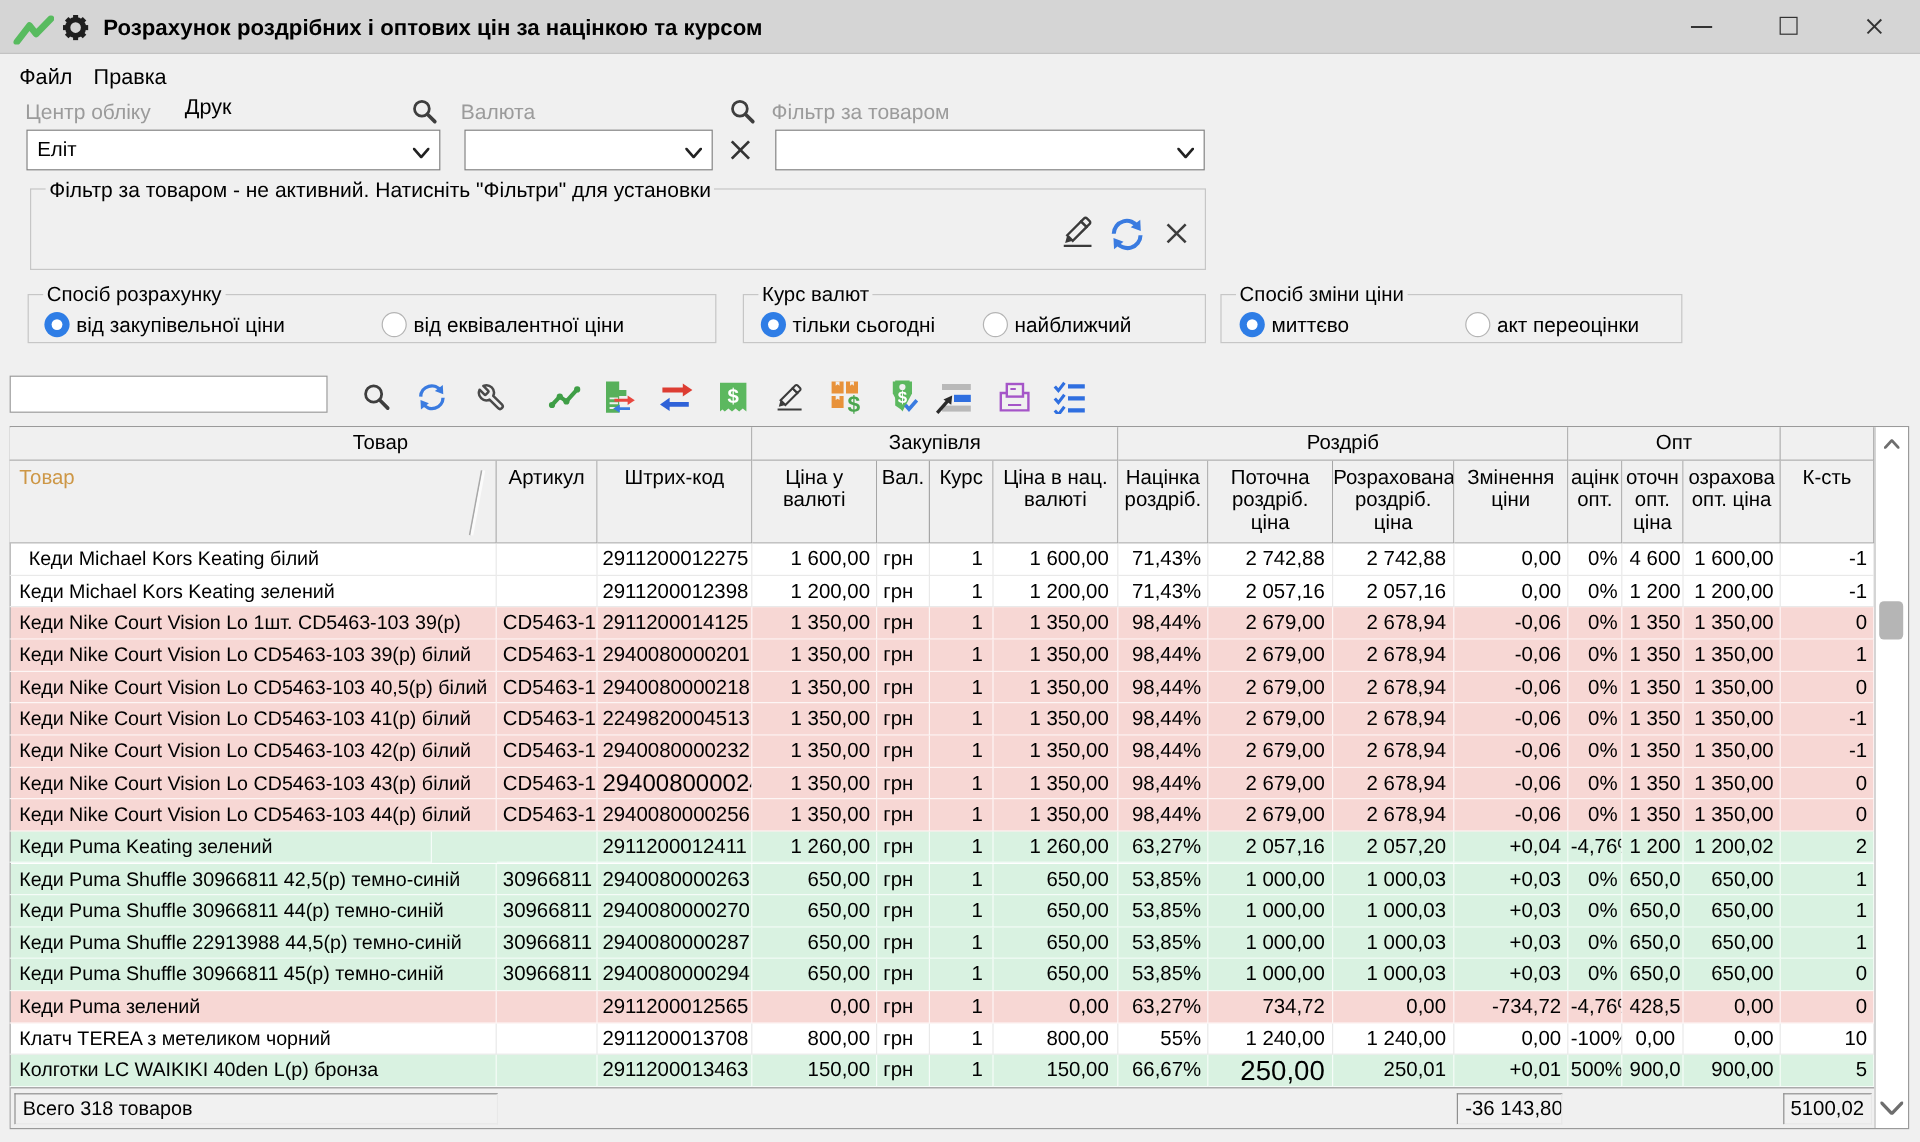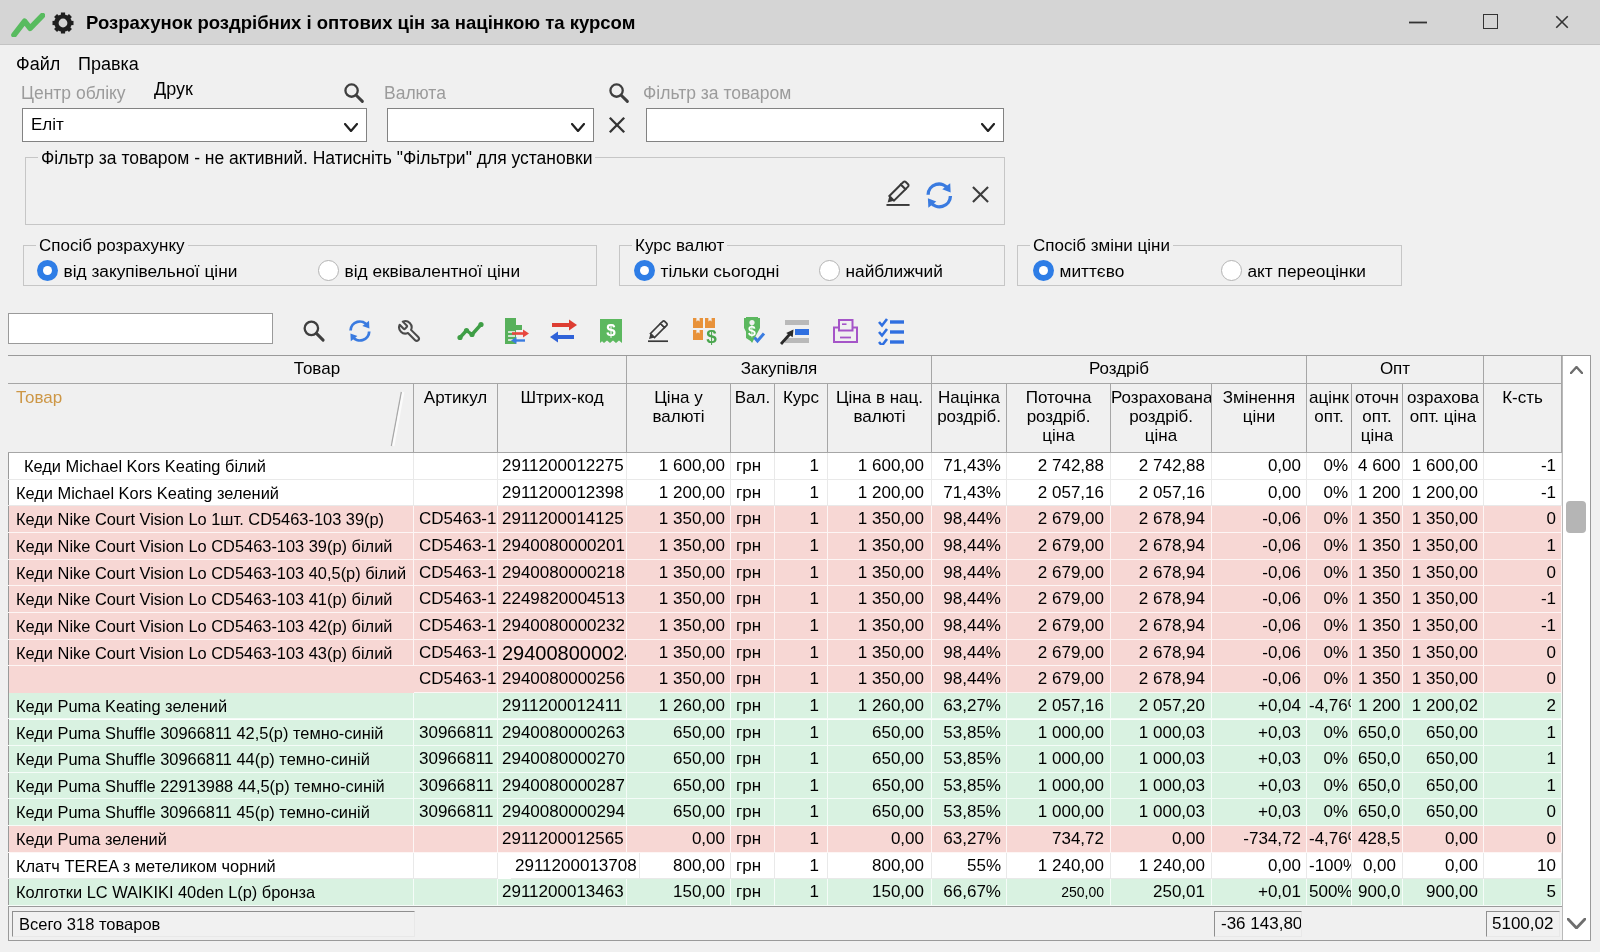--- a/index.html
+++ b/index.html
@@ -333,36 +333,37 @@
     <div class="cell" style="left:819px;top:283.55px;width:104px;height:26.65px;line-height:26.65px;text-align:right;padding-right:7px;font-size:17px;border-right:1px solid #fdf6f5;border-bottom:1px solid #fdf6f5;">1 350,00</div>
     <div class="cell" style="left:923px;top:283.55px;width:75px;height:26.65px;line-height:26.65px;text-align:right;padding-right:5px;font-size:17px;border-right:1px solid #fdf6f5;border-bottom:1px solid #fdf6f5;">98,44%</div>
     <div class="cell" style="left:998px;top:283.55px;width:104px;height:26.65px;line-height:26.65px;text-align:right;padding-right:6px;font-size:17px;border-right:1px solid #fdf6f5;border-bottom:1px solid #fdf6f5;">2 679,00</div>
     <div class="cell" style="left:1102px;top:283.55px;width:101px;height:26.65px;line-height:26.65px;text-align:right;padding-right:6px;font-size:17px;border-right:1px solid #fdf6f5;border-bottom:1px solid #fdf6f5;">2 678,94</div>
     <div class="cell" style="left:1203px;top:283.55px;width:95px;height:26.65px;line-height:26.65px;text-align:right;padding-right:5px;font-size:17px;border-right:1px solid #fdf6f5;border-bottom:1px solid #fdf6f5;">-0,06</div>
     <div class="cell" style="left:1298px;top:283.55px;width:45px;height:26.65px;line-height:26.65px;text-align:right;padding-right:3px;font-size:17px;border-right:1px solid #fdf6f5;border-bottom:1px solid #fdf6f5;">0%</div>
     <div class="cell" style="left:1343px;top:283.55px;width:51px;height:26.65px;line-height:26.65px;text-align:left;padding-left:6px;font-size:17px;border-right:1px solid #fdf6f5;border-bottom:1px solid #fdf6f5;">1 350</div>
     <div class="cell" style="left:1394px;top:283.55px;width:81px;height:26.65px;line-height:26.65px;text-align:right;padding-right:5px;font-size:17px;border-right:1px solid #fdf6f5;border-bottom:1px solid #fdf6f5;">1 350,00</div>
     <div class="cell" style="left:1475px;top:283.55px;width:78px;height:26.65px;line-height:26.65px;text-align:right;padding-right:5px;font-size:17px;border-right:1px solid #fdf6f5;border-bottom:1px solid #fdf6f5;">0</div>
     <div class="ab" style="left:0;top:310.20px;width:1553px;height:26.65px;background:#f7d7d4;"></div>
+    <div class="cell" style="left:-1px;top:310.20px;width:406px;height:26.65px;line-height:26.65px;text-align:left;padding-left:8px;font-size:16.4px;border-right:1px solid #fdf6f5;border-bottom:1px solid #fdf6f5;">Кеди Nike Court Vision Lo CD5463-103 44(р) білий</div>
     <div class="cell" style="left:405px;top:310.20px;width:84px;height:26.65px;line-height:26.65px;text-align:left;padding-left:5px;font-size:17px;border-right:1px solid #fdf6f5;border-bottom:1px solid #fdf6f5;">CD5463-1</div>
     <div class="cell" style="left:489px;top:310.20px;width:129px;height:26.65px;line-height:26.65px;text-align:left;padding-left:4px;font-size:17px;border-right:1px solid #fdf6f5;border-bottom:1px solid #fdf6f5;">2940080000256</div>
     <div class="cell" style="left:618px;top:310.20px;width:104px;height:26.65px;line-height:26.65px;text-align:right;padding-right:5px;font-size:17px;border-right:1px solid #fdf6f5;border-bottom:1px solid #fdf6f5;">1 350,00</div>
     <div class="cell" style="left:722px;top:310.20px;width:44px;height:26.65px;line-height:26.65px;text-align:left;padding-left:5px;font-size:17px;border-right:1px solid #fdf6f5;border-bottom:1px solid #fdf6f5;">грн</div>
     <div class="cell" style="left:766px;top:310.20px;width:53px;height:26.65px;line-height:26.65px;text-align:right;padding-right:8px;font-size:17px;border-right:1px solid #fdf6f5;border-bottom:1px solid #fdf6f5;">1</div>
     <div class="cell" style="left:819px;top:310.20px;width:104px;height:26.65px;line-height:26.65px;text-align:right;padding-right:7px;font-size:17px;border-right:1px solid #fdf6f5;border-bottom:1px solid #fdf6f5;">1 350,00</div>
     <div class="cell" style="left:923px;top:310.20px;width:75px;height:26.65px;line-height:26.65px;text-align:right;padding-right:5px;font-size:17px;border-right:1px solid #fdf6f5;border-bottom:1px solid #fdf6f5;">98,44%</div>
     <div class="cell" style="left:998px;top:310.20px;width:104px;height:26.65px;line-height:26.65px;text-align:right;padding-right:6px;font-size:17px;border-right:1px solid #fdf6f5;border-bottom:1px solid #fdf6f5;">2 679,00</div>
     <div class="cell" style="left:1102px;top:310.20px;width:101px;height:26.65px;line-height:26.65px;text-align:right;padding-right:6px;font-size:17px;border-right:1px solid #fdf6f5;border-bottom:1px solid #fdf6f5;">2 678,94</div>
     <div class="cell" style="left:1203px;top:310.20px;width:95px;height:26.65px;line-height:26.65px;text-align:right;padding-right:5px;font-size:17px;border-right:1px solid #fdf6f5;border-bottom:1px solid #fdf6f5;">-0,06</div>
     <div class="cell" style="left:1298px;top:310.20px;width:45px;height:26.65px;line-height:26.65px;text-align:right;padding-right:3px;font-size:17px;border-right:1px solid #fdf6f5;border-bottom:1px solid #fdf6f5;">0%</div>
     <div class="cell" style="left:1343px;top:310.20px;width:51px;height:26.65px;line-height:26.65px;text-align:left;padding-left:6px;font-size:17px;border-right:1px solid #fdf6f5;border-bottom:1px solid #fdf6f5;">1 350</div>
     <div class="cell" style="left:1394px;top:310.20px;width:81px;height:26.65px;line-height:26.65px;text-align:right;padding-right:5px;font-size:17px;border-right:1px solid #fdf6f5;border-bottom:1px solid #fdf6f5;">1 350,00</div>
     <div class="cell" style="left:1475px;top:310.20px;width:78px;height:26.65px;line-height:26.65px;text-align:right;padding-right:5px;font-size:17px;border-right:1px solid #fdf6f5;border-bottom:1px solid #fdf6f5;">0</div>
     <div class="ab" style="left:0;top:336.85px;width:1553px;height:26.65px;background:#d9f2e1;"></div>
-    <div class="cell" style="left:-1px;top:336.85px;width:406px;height:26.65px;line-height:26.65px;text-align:left;padding-left:8px;font-size:16.4px;border-right:1px solid #f5fcf8;border-bottom:1px solid #f5fcf8;">Кеди Puma Keating зелений</div>
+    <div class="cell" style="left:-1px;top:336.85px;width:352px;height:26.65px;line-height:26.65px;text-align:left;padding-left:8px;font-size:16.4px;border-right:1px solid #f5fcf8;border-bottom:1px solid #f5fcf8;">Кеди Puma Keating зелений</div>
     <div class="cell" style="left:405px;top:336.85px;width:84px;height:26.65px;line-height:26.65px;text-align:left;padding-left:5px;font-size:17px;border-right:1px solid #f5fcf8;border-bottom:1px solid #f5fcf8;"></div>
     <div class="cell" style="left:489px;top:336.85px;width:129px;height:26.65px;line-height:26.65px;text-align:left;padding-left:4px;font-size:17px;border-right:1px solid #f5fcf8;border-bottom:1px solid #f5fcf8;">2911200012411</div>
     <div class="cell" style="left:618px;top:336.85px;width:104px;height:26.65px;line-height:26.65px;text-align:right;padding-right:5px;font-size:17px;border-right:1px solid #f5fcf8;border-bottom:1px solid #f5fcf8;">1 260,00</div>
     <div class="cell" style="left:722px;top:336.85px;width:44px;height:26.65px;line-height:26.65px;text-align:left;padding-left:5px;font-size:17px;border-right:1px solid #f5fcf8;border-bottom:1px solid #f5fcf8;">грн</div>
     <div class="cell" style="left:766px;top:336.85px;width:53px;height:26.65px;line-height:26.65px;text-align:right;padding-right:8px;font-size:17px;border-right:1px solid #f5fcf8;border-bottom:1px solid #f5fcf8;">1</div>
     <div class="cell" style="left:819px;top:336.85px;width:104px;height:26.65px;line-height:26.65px;text-align:right;padding-right:7px;font-size:17px;border-right:1px solid #f5fcf8;border-bottom:1px solid #f5fcf8;">1 260,00</div>
     <div class="cell" style="left:923px;top:336.85px;width:75px;height:26.65px;line-height:26.65px;text-align:right;padding-right:5px;font-size:17px;border-right:1px solid #f5fcf8;border-bottom:1px solid #f5fcf8;">63,27%</div>
     <div class="cell" style="left:998px;top:336.85px;width:104px;height:26.65px;line-height:26.65px;text-align:right;padding-right:6px;font-size:17px;border-right:1px solid #f5fcf8;border-bottom:1px solid #f5fcf8;">2 057,16</div>
     <div class="cell" style="left:1102px;top:336.85px;width:101px;height:26.65px;line-height:26.65px;text-align:right;padding-right:6px;font-size:17px;border-right:1px solid #f5fcf8;border-bottom:1px solid #f5fcf8;">2 057,20</div>
     <div class="cell" style="left:1203px;top:336.85px;width:95px;height:26.65px;line-height:26.65px;text-align:right;padding-right:5px;font-size:17px;border-right:1px solid #f5fcf8;border-bottom:1px solid #f5fcf8;">+0,04</div>
@@ -446,21 +447,21 @@
     <div class="cell" style="left:998px;top:470.10px;width:104px;height:26.65px;line-height:26.65px;text-align:right;padding-right:6px;font-size:17px;border-right:1px solid #fdf6f5;border-bottom:1px solid #fdf6f5;">734,72</div>
     <div class="cell" style="left:1102px;top:470.10px;width:101px;height:26.65px;line-height:26.65px;text-align:right;padding-right:6px;font-size:17px;border-right:1px solid #fdf6f5;border-bottom:1px solid #fdf6f5;">0,00</div>
     <div class="cell" style="left:1203px;top:470.10px;width:95px;height:26.65px;line-height:26.65px;text-align:right;padding-right:5px;font-size:17px;border-right:1px solid #fdf6f5;border-bottom:1px solid #fdf6f5;">-734,72</div>
     <div class="cell" style="left:1298px;top:470.10px;width:45px;height:26.65px;line-height:26.65px;text-align:left;padding-left:2px;font-size:17px;border-right:1px solid #fdf6f5;border-bottom:1px solid #fdf6f5;">-4,76%</div>
     <div class="cell" style="left:1343px;top:470.10px;width:51px;height:26.65px;line-height:26.65px;text-align:left;padding-left:6px;font-size:17px;border-right:1px solid #fdf6f5;border-bottom:1px solid #fdf6f5;">428,5</div>
     <div class="cell" style="left:1394px;top:470.10px;width:81px;height:26.65px;line-height:26.65px;text-align:right;padding-right:5px;font-size:17px;border-right:1px solid #fdf6f5;border-bottom:1px solid #fdf6f5;">0,00</div>
     <div class="cell" style="left:1475px;top:470.10px;width:78px;height:26.65px;line-height:26.65px;text-align:right;padding-right:5px;font-size:17px;border-right:1px solid #fdf6f5;border-bottom:1px solid #fdf6f5;">0</div>
     <div class="ab" style="left:0;top:496.75px;width:1553px;height:26.65px;background:#ffffff;"></div>
     <div class="cell" style="left:-1px;top:496.75px;width:406px;height:26.65px;line-height:26.65px;text-align:left;padding-left:8px;font-size:16.4px;border-right:1px solid #e9e9e9;border-bottom:1px solid #e9e9e9;">Клатч TEREA з метеликом чорний</div>
     <div class="cell" style="left:405px;top:496.75px;width:84px;height:26.65px;line-height:26.65px;text-align:left;padding-left:5px;font-size:17px;border-right:1px solid #e9e9e9;border-bottom:1px solid #e9e9e9;"></div>
-    <div class="cell" style="left:502px;top:496.75px;width:129px;height:26.65px;line-height:26.65px;text-align:left;padding-left:4px;font-size:17px;border-right:1px solid #e9e9e9;border-bottom:1px solid #e9e9e9;">2911200013708</div>
+    <div class="cell" style="left:489px;top:496.75px;width:129px;height:26.65px;line-height:26.65px;text-align:left;padding-left:4px;font-size:17px;border-right:1px solid #e9e9e9;border-bottom:1px solid #e9e9e9;">2911200013708</div>
     <div class="cell" style="left:618px;top:496.75px;width:104px;height:26.65px;line-height:26.65px;text-align:right;padding-right:5px;font-size:17px;border-right:1px solid #e9e9e9;border-bottom:1px solid #e9e9e9;">800,00</div>
     <div class="cell" style="left:722px;top:496.75px;width:44px;height:26.65px;line-height:26.65px;text-align:left;padding-left:5px;font-size:17px;border-right:1px solid #e9e9e9;border-bottom:1px solid #e9e9e9;">грн</div>
     <div class="cell" style="left:766px;top:496.75px;width:53px;height:26.65px;line-height:26.65px;text-align:right;padding-right:8px;font-size:17px;border-right:1px solid #e9e9e9;border-bottom:1px solid #e9e9e9;">1</div>
     <div class="cell" style="left:819px;top:496.75px;width:104px;height:26.65px;line-height:26.65px;text-align:right;padding-right:7px;font-size:17px;border-right:1px solid #e9e9e9;border-bottom:1px solid #e9e9e9;">800,00</div>
     <div class="cell" style="left:923px;top:496.75px;width:75px;height:26.65px;line-height:26.65px;text-align:right;padding-right:5px;font-size:17px;border-right:1px solid #e9e9e9;border-bottom:1px solid #e9e9e9;">55%</div>
     <div class="cell" style="left:998px;top:496.75px;width:104px;height:26.65px;line-height:26.65px;text-align:right;padding-right:6px;font-size:17px;border-right:1px solid #e9e9e9;border-bottom:1px solid #e9e9e9;">1 240,00</div>
     <div class="cell" style="left:1102px;top:496.75px;width:101px;height:26.65px;line-height:26.65px;text-align:right;padding-right:6px;font-size:17px;border-right:1px solid #e9e9e9;border-bottom:1px solid #e9e9e9;">1 240,00</div>
     <div class="cell" style="left:1203px;top:496.75px;width:95px;height:26.65px;line-height:26.65px;text-align:right;padding-right:5px;font-size:17px;border-right:1px solid #e9e9e9;border-bottom:1px solid #e9e9e9;">0,00</div>
     <div class="cell" style="left:1298px;top:496.75px;width:45px;height:26.65px;line-height:26.65px;text-align:left;padding-left:2px;font-size:17px;border-right:1px solid #e9e9e9;border-bottom:1px solid #e9e9e9;">-100%</div>
     <div class="cell" style="left:1343px;top:496.75px;width:51px;height:26.65px;line-height:26.65px;text-align:right;padding-right:6px;font-size:17px;border-right:1px solid #e9e9e9;border-bottom:1px solid #e9e9e9;">0,00</div>
@@ -468,21 +469,21 @@
     <div class="cell" style="left:1475px;top:496.75px;width:78px;height:26.65px;line-height:26.65px;text-align:right;padding-right:5px;font-size:17px;border-right:1px solid #e9e9e9;border-bottom:1px solid #e9e9e9;">10</div>
     <div class="ab" style="left:0;top:523.40px;width:1553px;height:26.65px;background:#d9f2e1;"></div>
     <div class="cell" style="left:-1px;top:523.40px;width:406px;height:26.65px;line-height:26.65px;text-align:left;padding-left:8px;font-size:16.4px;border-right:1px solid #f5fcf8;border-bottom:1px solid #f5fcf8;">Колготки LC WAIKIKI 40den L(р) бронза</div>
     <div class="cell" style="left:405px;top:523.40px;width:84px;height:26.65px;line-height:26.65px;text-align:left;padding-left:5px;font-size:17px;border-right:1px solid #f5fcf8;border-bottom:1px solid #f5fcf8;"></div>
     <div class="cell" style="left:489px;top:523.40px;width:129px;height:26.65px;line-height:26.65px;text-align:left;padding-left:4px;font-size:17px;border-right:1px solid #f5fcf8;border-bottom:1px solid #f5fcf8;">2911200013463</div>
     <div class="cell" style="left:618px;top:523.40px;width:104px;height:26.65px;line-height:26.65px;text-align:right;padding-right:5px;font-size:17px;border-right:1px solid #f5fcf8;border-bottom:1px solid #f5fcf8;">150,00</div>
     <div class="cell" style="left:722px;top:523.40px;width:44px;height:26.65px;line-height:26.65px;text-align:left;padding-left:5px;font-size:17px;border-right:1px solid #f5fcf8;border-bottom:1px solid #f5fcf8;">грн</div>
     <div class="cell" style="left:766px;top:523.40px;width:53px;height:26.65px;line-height:26.65px;text-align:right;padding-right:8px;font-size:17px;border-right:1px solid #f5fcf8;border-bottom:1px solid #f5fcf8;">1</div>
     <div class="cell" style="left:819px;top:523.40px;width:104px;height:26.65px;line-height:26.65px;text-align:right;padding-right:7px;font-size:17px;border-right:1px solid #f5fcf8;border-bottom:1px solid #f5fcf8;">150,00</div>
     <div class="cell" style="left:923px;top:523.40px;width:75px;height:26.65px;line-height:26.65px;text-align:right;padding-right:5px;font-size:17px;border-right:1px solid #f5fcf8;border-bottom:1px solid #f5fcf8;">66,67%</div>
-    <div class="cell" style="left:998px;top:523.40px;width:104px;height:26.65px;line-height:26.65px;text-align:right;padding-right:6px;font-size:14px;border-right:1px solid #f5fcf8;border-bottom:1px solid #f5fcf8;">250,00</div>
+    <div class="cell" style="left:998px;top:523.40px;width:104px;height:26.65px;line-height:26.65px;text-align:right;padding-right:6px;font-size:23px;border-right:1px solid #f5fcf8;border-bottom:1px solid #f5fcf8;">250,00</div>
     <div class="cell" style="left:1102px;top:523.40px;width:101px;height:26.65px;line-height:26.65px;text-align:right;padding-right:6px;font-size:17px;border-right:1px solid #f5fcf8;border-bottom:1px solid #f5fcf8;">250,01</div>
     <div class="cell" style="left:1203px;top:523.40px;width:95px;height:26.65px;line-height:26.65px;text-align:right;padding-right:5px;font-size:17px;border-right:1px solid #f5fcf8;border-bottom:1px solid #f5fcf8;">+0,01</div>
     <div class="cell" style="left:1298px;top:523.40px;width:45px;height:26.65px;line-height:26.65px;text-align:left;padding-left:2px;font-size:17px;border-right:1px solid #f5fcf8;border-bottom:1px solid #f5fcf8;">500%</div>
     <div class="cell" style="left:1343px;top:523.40px;width:51px;height:26.65px;line-height:26.65px;text-align:left;padding-left:6px;font-size:17px;border-right:1px solid #f5fcf8;border-bottom:1px solid #f5fcf8;">900,0</div>
     <div class="cell" style="left:1394px;top:523.40px;width:81px;height:26.65px;line-height:26.65px;text-align:right;padding-right:5px;font-size:17px;border-right:1px solid #f5fcf8;border-bottom:1px solid #f5fcf8;">900,00</div>
     <div class="cell" style="left:1475px;top:523.40px;width:78px;height:26.65px;line-height:26.65px;text-align:right;padding-right:5px;font-size:17px;border-right:1px solid #f5fcf8;border-bottom:1px solid #f5fcf8;">5</div>
     <div class="ab" style="left:0;top:550.05px;width:1553px;height:33.95px;background:#f0f0f0;border-top:1px solid #9a9a9a;box-sizing:border-box;"></div>
     <div class="ab" style="left:3px;top:555.05px;width:403px;height:26px;background:#f1f1f1;border:1px solid;border-color:#8f8f8f #e8e8e8 #e8e8e8 #8f8f8f;box-sizing:border-box;font-size:16.5px;line-height:24px;text-align:left;padding-left:6px;padding-right:4px;overflow:hidden;white-space:nowrap;">Всего 318 товаров</div>
     <div class="ab" style="left:1205px;top:555.05px;width:88px;height:26px;background:#f1f1f1;border:1px solid;border-color:#8f8f8f #e8e8e8 #e8e8e8 #8f8f8f;box-sizing:border-box;font-size:17px;line-height:24px;text-align:left;padding-left:6px;padding-right:4px;overflow:hidden;white-space:nowrap;">-36 143,80</div>
     <div class="ab" style="left:1477px;top:555.05px;width:74px;height:26px;background:#f1f1f1;border:1px solid;border-color:#8f8f8f #e8e8e8 #e8e8e8 #8f8f8f;box-sizing:border-box;font-size:17px;line-height:24px;text-align:left;padding-left:5px;padding-right:4px;overflow:hidden;white-space:nowrap;">5100,02</div>

